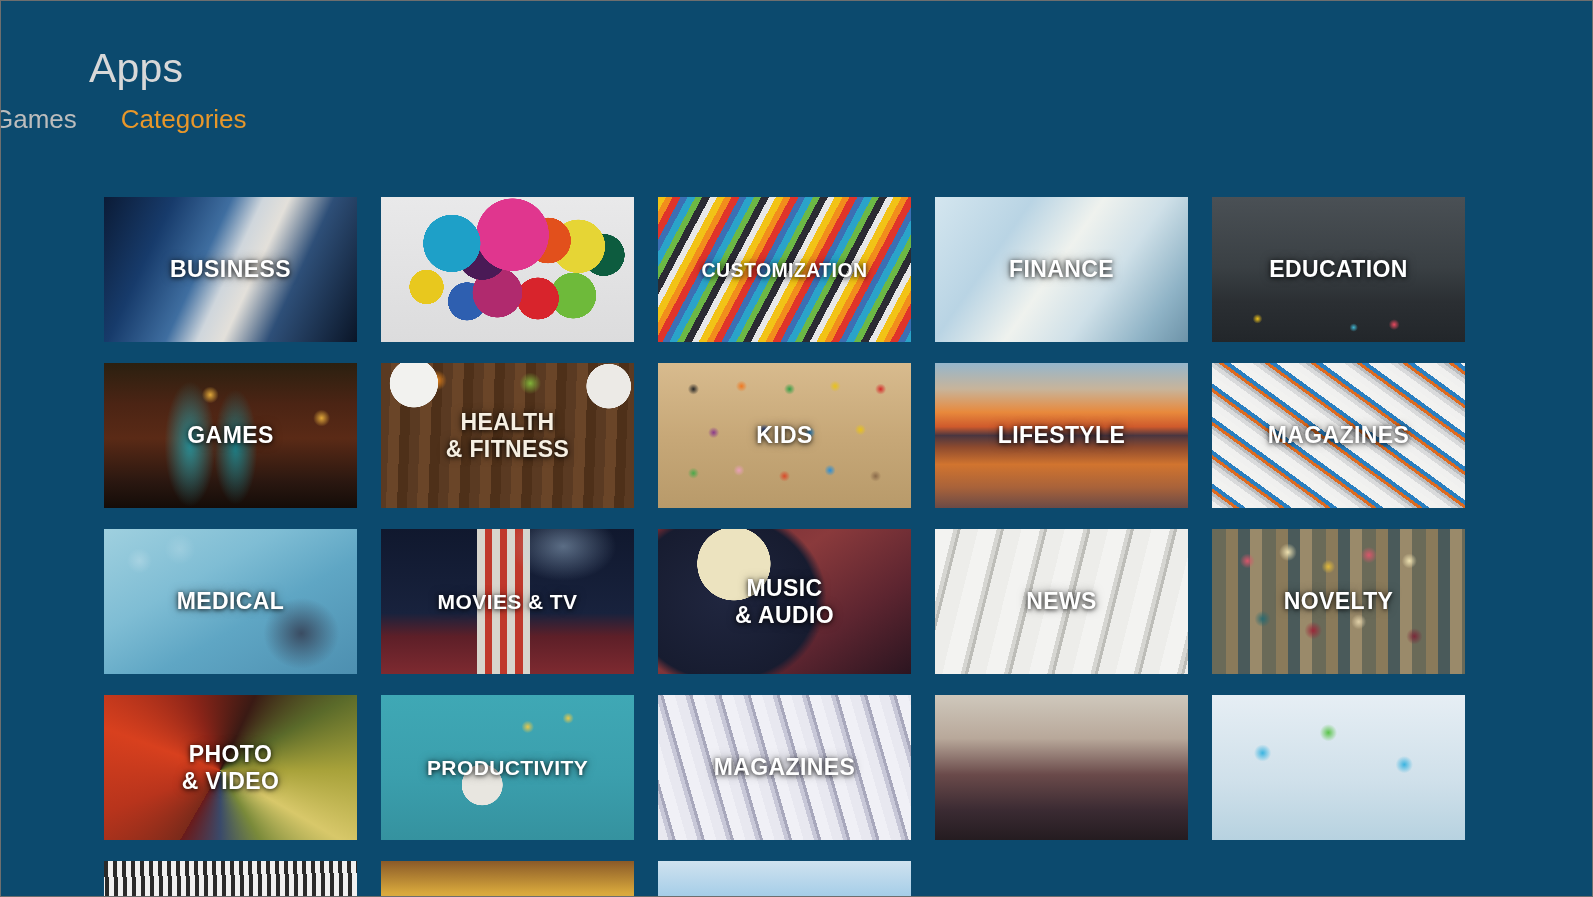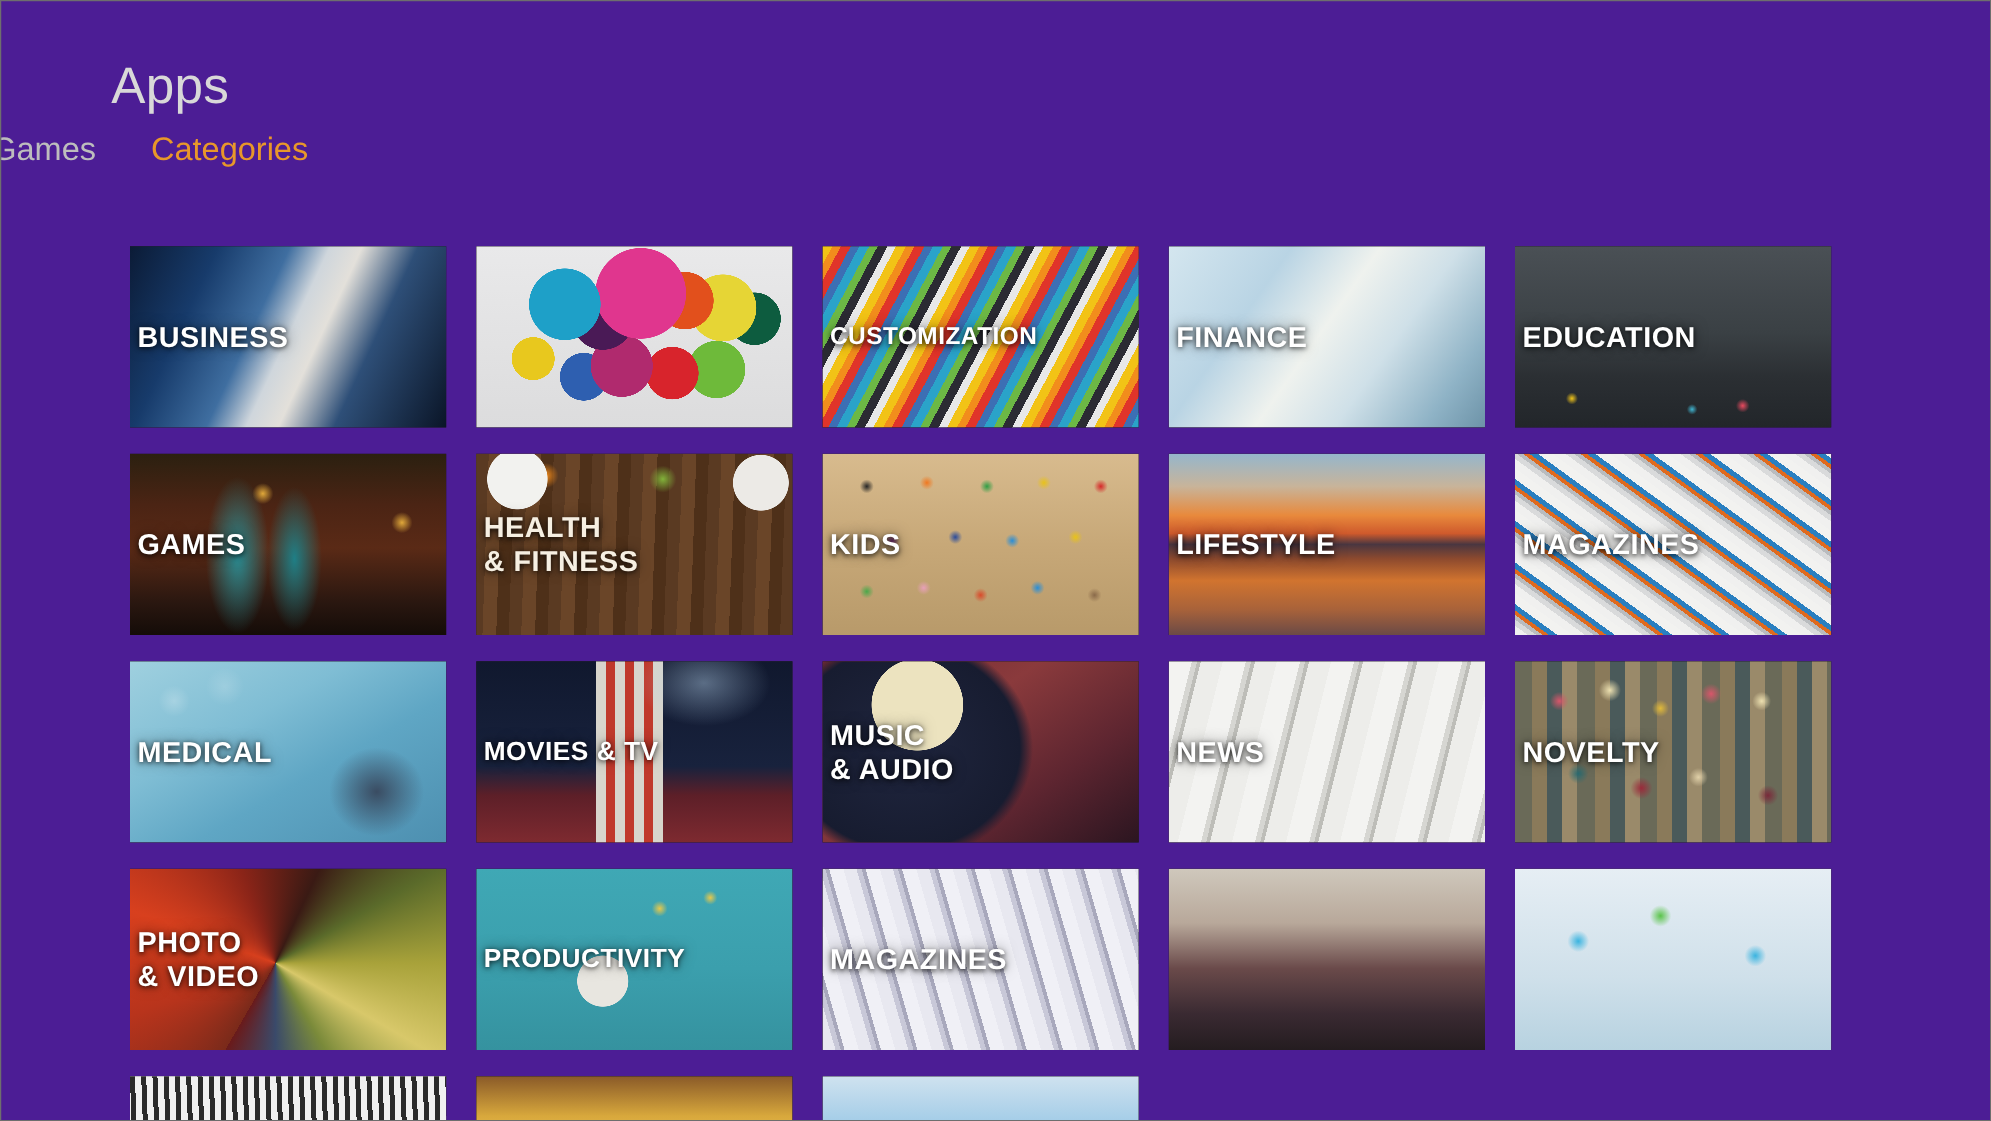--- a/index.html
+++ b/index.html
@@ -9,21 +9,21 @@
     height: 897px;
     overflow: hidden;
     background: #000000;
     font-family: "Liberation Sans", sans-serif;
   }
 
   #app-window {
     position: relative;
     width: 1593px;
     height: 897px;
-    background: #4c1d95;
+    background: #0c4a6e;
     border: 1px solid #6e6e6e;
     overflow: hidden;
   }
 
   
   #header {
     position: absolute;
     left: 0; top: 0;
     width: 100%;
     height: 150px;
@@ -85,20 +85,21 @@
     position: absolute;
     inset: 0;
     background-repeat: no-repeat;
   }
 
   .tile-label {
     position: absolute;
     left: 0; right: 0;
     top: 50%;
     transform: translateY(-50%);
+    text-align: center;
     color: #ffffff;
     font-size: 23px;
     font-weight: bold;
     letter-spacing: 0.4px;
     line-height: 1.18;
     text-shadow: 0 1px 4px rgba(0,0,0,0.75), 0 0 10px rgba(0,0,0,0.5);
     padding: 0 6px;
     white-space: pre-line;
     pointer-events: none;
   }

